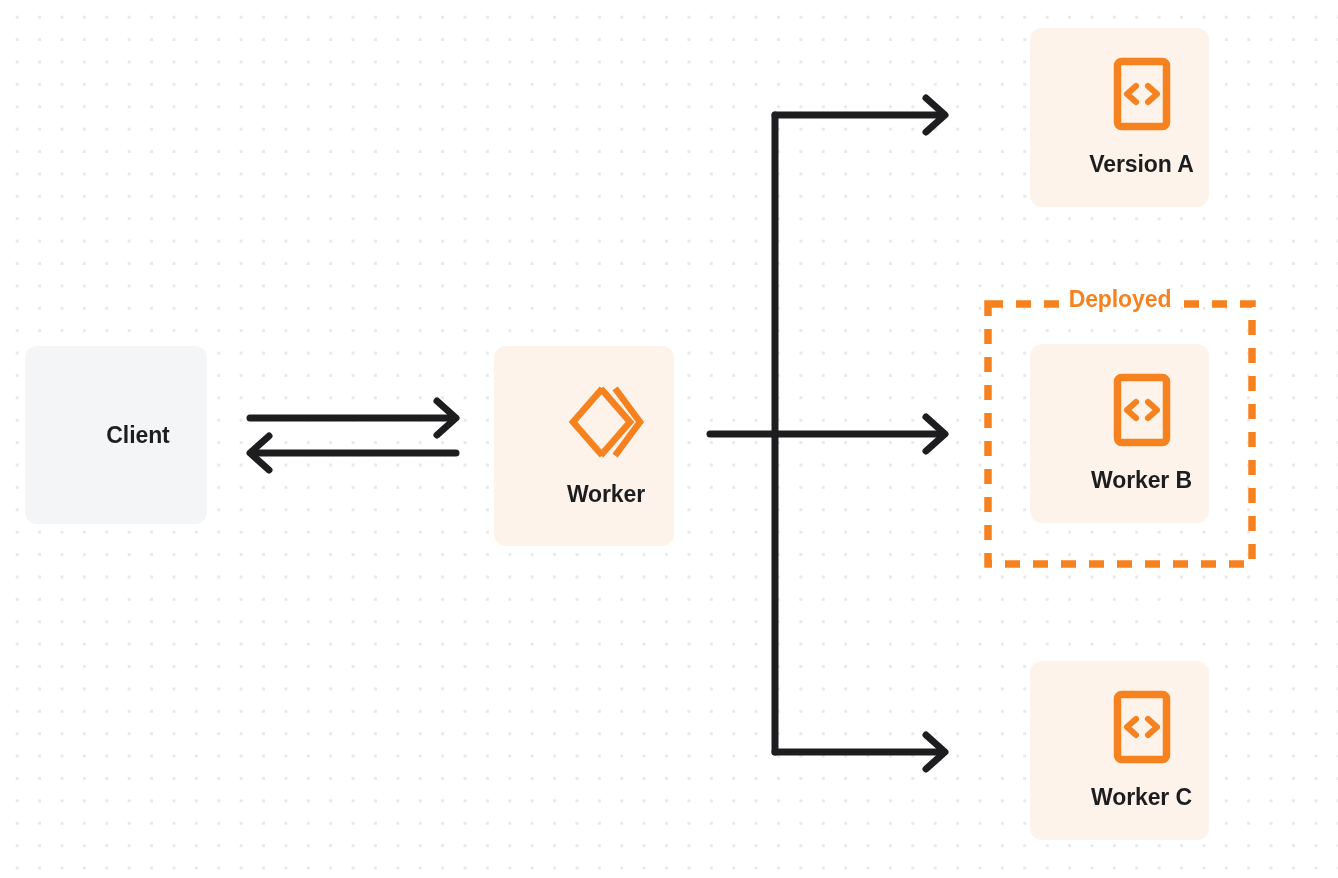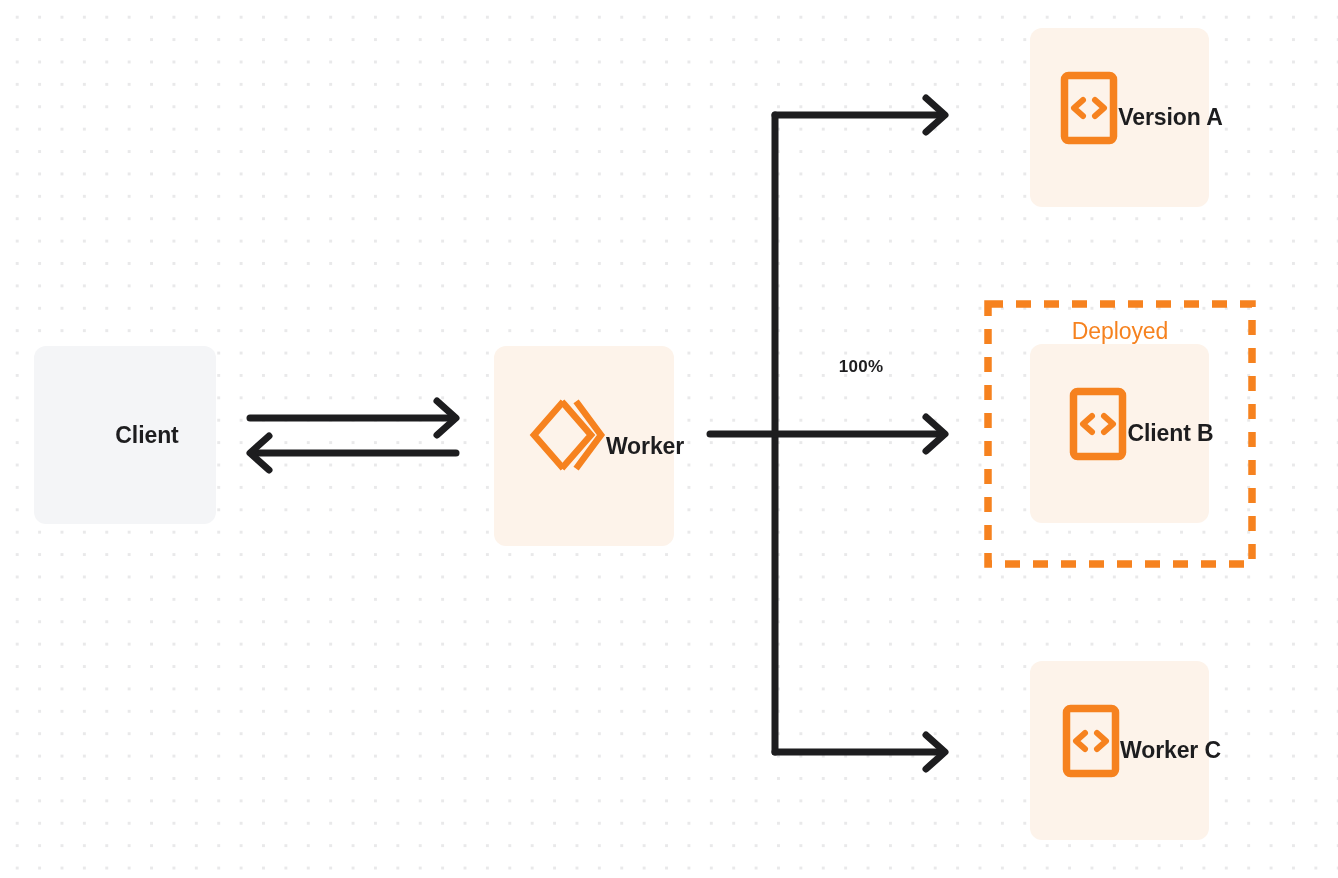--- a/index.html
+++ b/index.html
@@ -28,37 +28,37 @@
     left:0; top:0;
     width:1338px; height:878px;
     pointer-events:none;
   }
 
   
   .card {
     position:absolute;
     border-radius:12px;
     display:flex;
-    flex-direction:row;
+    flex-direction:column;
     align-items:center;
     justify-content:center;
     padding-left:44px;
   }
 
   .card-label {
     font-size:23px;
     font-weight:bold;
     color:#1d1d1f;
     letter-spacing:-0.1px;
     white-space:nowrap;
   }
 
   
   #client-card {
-    left:34px; top:346px;
+    left:25px; top:346px;
     width:182px; height:178px;
     background:#f4f5f7;
   }
 
   
   #worker-card {
     left:494px; top:346px;
     width:180px; height:200px;
     background:#fdf3ea;
   }
@@ -87,26 +87,25 @@
     width:272px; height:268px;
   }
   #deployed-label {
     position:absolute;
     left:50%;
     top:-16px;
     transform:translateX(-50%);
     background:#ffffff;
     padding:0 9px;
     font-size:23px;
-    font-weight:normal;
+    font-weight:bold;
     color:#f6821f;
     letter-spacing:-0.1px;
     white-space:nowrap;
     line-height:30px;
-    margin-top:32px;
   }
 
   
   #traffic-label {
     position:absolute;
     left:790px; top:350px;
     width:142px;
     text-align:center;
     font-size:17px;
     font-weight:bold;
@@ -195,33 +194,32 @@
   <div class="card version-card" id="version-b-card">
     <span class="version-icon">
       <svg width="58" height="74" viewBox="0 0 58 74" xmlns="http://www.w3.org/2000/svg">
         <rect x="4.5" y="4.5" width="49" height="65" rx="4" ry="4" fill="none" stroke="#f6821f" stroke-width="7.5"></rect>
         <g fill="none" stroke="#f6821f" stroke-width="6" stroke-linecap="round" stroke-linejoin="round">
           <polyline points="23,29 14,37 23,45"></polyline>
           <polyline points="35,29 44,37 35,45"></polyline>
         </g>
       </svg>
     </span>
-    <span class="card-label">Client B</span>
+    <span class="card-label">Worker B</span>
   </div>
 
   <div class="card version-card" id="version-c-card">
     <span class="version-icon">
       <svg width="58" height="74" viewBox="0 0 58 74" xmlns="http://www.w3.org/2000/svg">
         <rect x="4.5" y="4.5" width="49" height="65" rx="4" ry="4" fill="none" stroke="#f6821f" stroke-width="7.5"></rect>
         <g fill="none" stroke="#f6821f" stroke-width="6" stroke-linecap="round" stroke-linejoin="round">
           <polyline points="23,29 14,37 23,45"></polyline>
           <polyline points="35,29 44,37 35,45"></polyline>
         </g>
       </svg>
     </span>
     <span class="card-label">Worker C</span>
   </div>
 
   <div id="traffic-label">
-    <span class="t-line">100%</span>
   </div>
 
 </div>
 
 </body></html>

